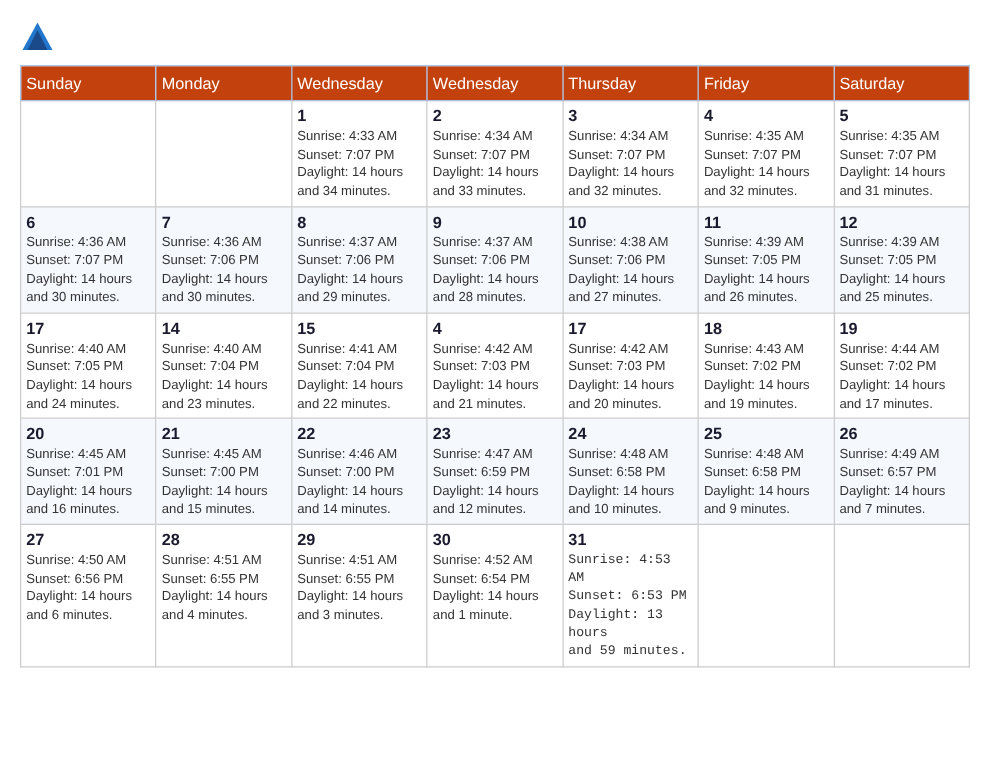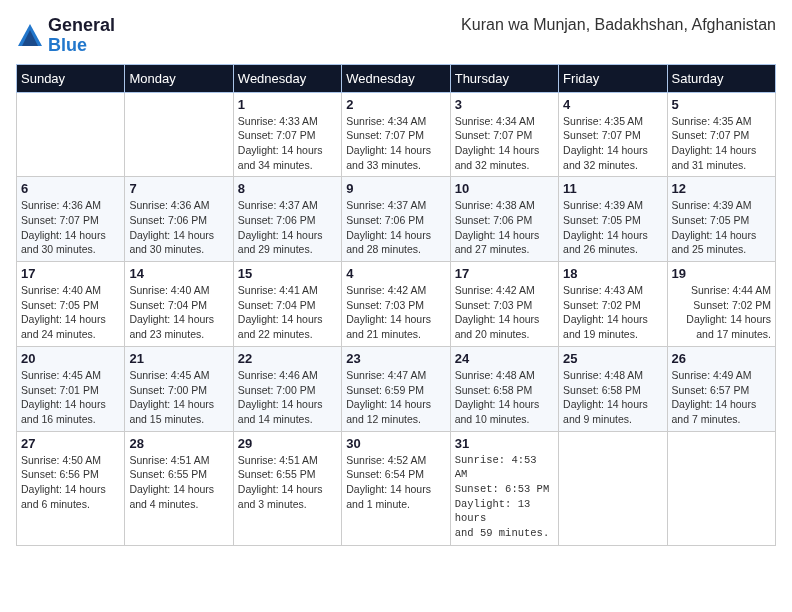--- a/index.html
+++ b/index.html
@@ -52,21 +52,21 @@
     .location-title {
       font-size: 16px;
       color: #333;
     }
     .calendar {
       width: 100%;
       border-collapse: collapse;
       font-size: 11px;
     }
     .calendar th {
-      background-color: #0f172a;
+      background-color: #c2410c;
       color: #fff;
       padding: 6px 4px;
       text-align: left;
       font-size: 13px;
       font-weight: normal;
       border: 1px solid #aac4e8;
     }
     .calendar td {
       border: 1px solid #ccc;
       vertical-align: top;
@@ -96,27 +96,22 @@
   </style>
 </head>
 <body>
 
 <div class="header">
   <div class="logo">
     <svg class="logo-icon" viewBox="0 0 28 28">
       <polygon points="14,2 26,24 2,24" fill="#2277cc"></polygon>
       <polygon points="14,8 22,24 6,24" fill="#1a4a8a"></polygon>
     </svg>
-    <div class="logo-text">
-      <span class="logo-general">General</span>
-      <span class="logo-blue">Blue</span>
-    </div>
   </div>
   <div class="title-area">
-    <div class="location-title">Kuran wa Munjan, Badakhshan, Afghanistan</div>
   </div>
 </div>
 
 <table class="calendar">
   <thead>
     <tr>
     <th>Sunday</th>
         <th>Monday</th>
         <th>Wednesday</th>
         <th>Wednesday</th>
@@ -254,21 +249,21 @@
         </td>
         <td>
           <span class="day-number">18</span>
           <div class="day-info" style="white-space: pre-line;">Sunrise: 4:43 AM
 Sunset: 7:02 PM
 Daylight: 14 hours
 and 19 minutes.</div>
         </td>
         <td>
           <span class="day-number">19</span>
-          <div class="day-info" style="white-space: pre-line; text-align: right;">Sunrise: 4:44 AM
+          <div class="day-info" style="white-space: pre-line;">Sunrise: 4:44 AM
 Sunset: 7:02 PM
 Daylight: 14 hours
 and 17 minutes.</div>
         </td>
       </tr>
       <tr>
         <td>
           <span class="day-number">20</span>
           <div class="day-info" style="white-space: pre-line;">Sunrise: 4:45 AM
 Sunset: 7:01 PM

